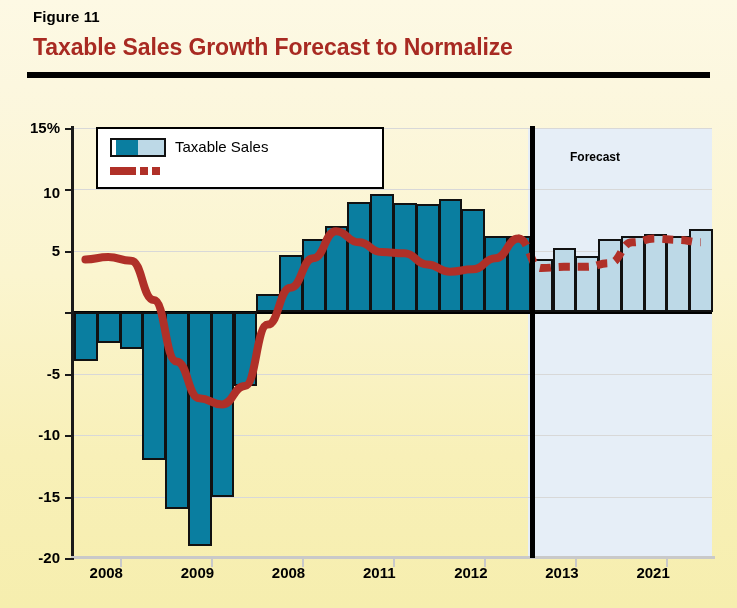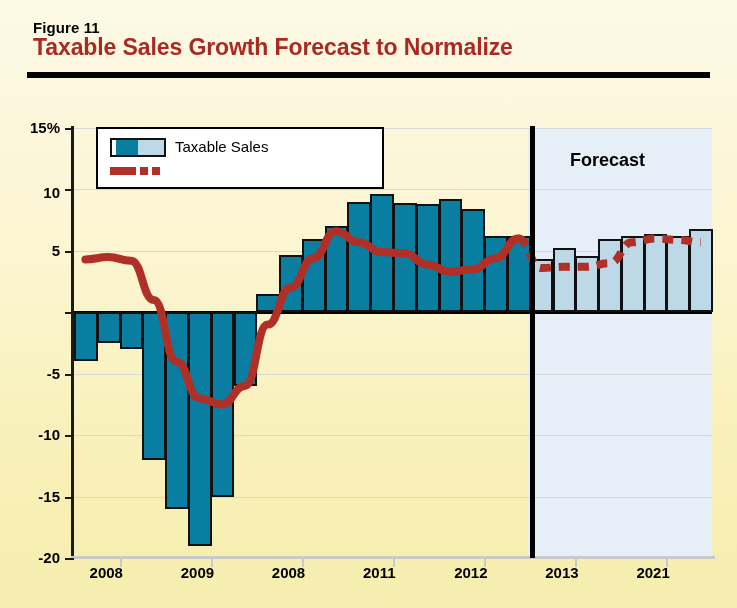--- a/index.html
+++ b/index.html
@@ -4,21 +4,21 @@
 <style>
   html,body{margin:0;padding:0;}
   body{
     width:737px;height:608px;
     background:#ffffff;
     font-family:"Liberation Sans", sans-serif;
     overflow:hidden;
   }
   #root{position:relative;width:737px;height:608px;
         background:linear-gradient(180deg,#fdf9e4 0%,#fcf7df 14%,#fbf5cf 45%,#f8f0b8 75%,#f6eeae 100%);}
-  .fig-label{position:absolute;left:33px;top:8px;font-size:15px;font-weight:bold;color:#000;letter-spacing:.1px;margin-top:11px;}
+  .fig-label{position:absolute;left:33px;top:8px;font-size:15px;font-weight:bold;color:#000;letter-spacing:.1px;}
   .fig-title{position:absolute;left:33px;top:34px;font-size:23px;font-weight:bold;color:#a82a22;letter-spacing:-.1px;white-space:nowrap;text-align:center;}
   .rule{position:absolute;left:27px;top:72px;width:683px;height:6px;background:#000;}
   .subtitle{position:absolute;left:33px;top:86px;font-size:16px;font-style:italic;font-weight:bold;color:#1a1a1a;white-space:nowrap;}
 
   
   #plot{position:absolute;left:74px;top:128px;width:638px;height:430px;}
   .fc-band{position:absolute;left:454px;top:0;width:184px;height:430px;background:#e6eef7;}
   .gridline{position:absolute;left:0;width:638px;height:1px;background:#d8d8d8;}
   .zeroline{position:absolute;left:0;width:638px;height:3px;background:#000;}
   .axis-y{position:absolute;left:71px;top:126px;width:3px;height:434px;background:#1a1a1a;}
@@ -26,21 +26,21 @@
   .tick{position:absolute;left:65px;width:9px;height:2px;background:#1a1a1a;}
   .xtick{position:absolute;top:559px;width:2px;height:8px;background:#c9c9c9;}
   .ylab{position:absolute;text-align:right;font-size:15px;font-weight:bold;color:#000;width:56px;left:4px;}
   .xlab{position:absolute;top:564px;font-size:15px;font-weight:bold;color:#000;width:60px;}
 
   .bar{position:absolute;box-sizing:border-box;border:2px solid #111;}
   .bar.hist{background:#0a7ea0;}
   .bar.fc{background:#bdd9e7;}
 
   .fc-divider{position:absolute;left:530px;top:126px;width:5px;height:432px;background:#000;}
-  .fc-text{position:absolute;left:570px;top:150px;font-size:18px;font-weight:bold;color:#000;}
+  .fc-text{position:absolute;left:570px;top:150px;font-size:12px;font-weight:bold;color:#000;}
 
   #lineLayer{position:absolute;left:74px;top:128px;width:638px;height:430px;pointer-events:none;}
 
   .legend{position:absolute;left:96px;top:127px;width:288px;height:62px;background:#fff;border:2px solid #000;box-sizing:border-box;text-align:right;}
   .legend-row{position:absolute;left:12px;font-size:15px;color:#000;white-space:nowrap;}
   .legend-row.r1{top:8px;}
   .legend-row.r2{top:32px;}
   .sw-wrap{display:inline-block;vertical-align:middle;width:56px;height:19px;border:2px solid #111;box-sizing:border-box;margin-right:9px;}
   .sw-a{display:inline-block;width:50%;height:100%;background:#0a7ea0;box-sizing:border-box;}
   .sw-b{display:inline-block;width:50%;height:100%;background:#bdd9e7;box-sizing:border-box;margin-left:-4px;}

